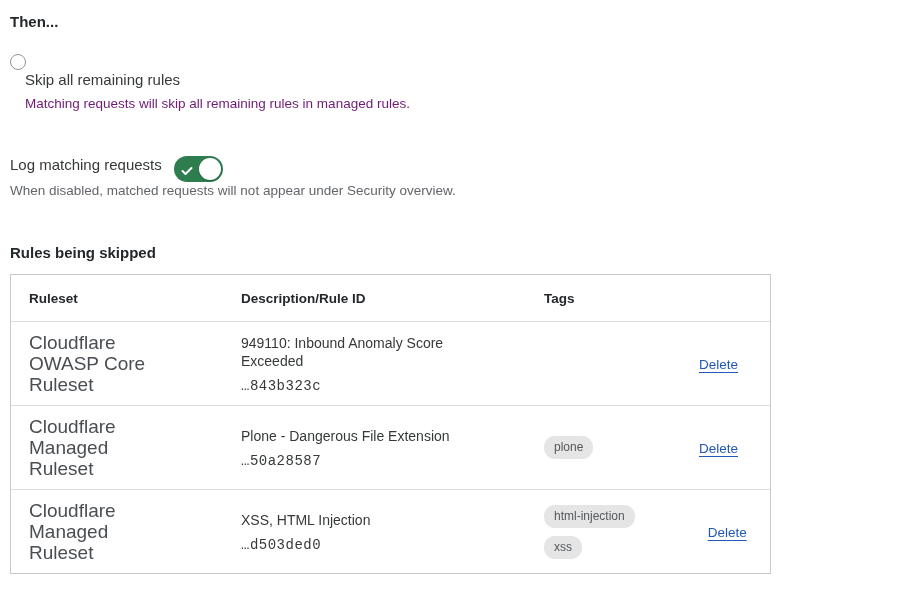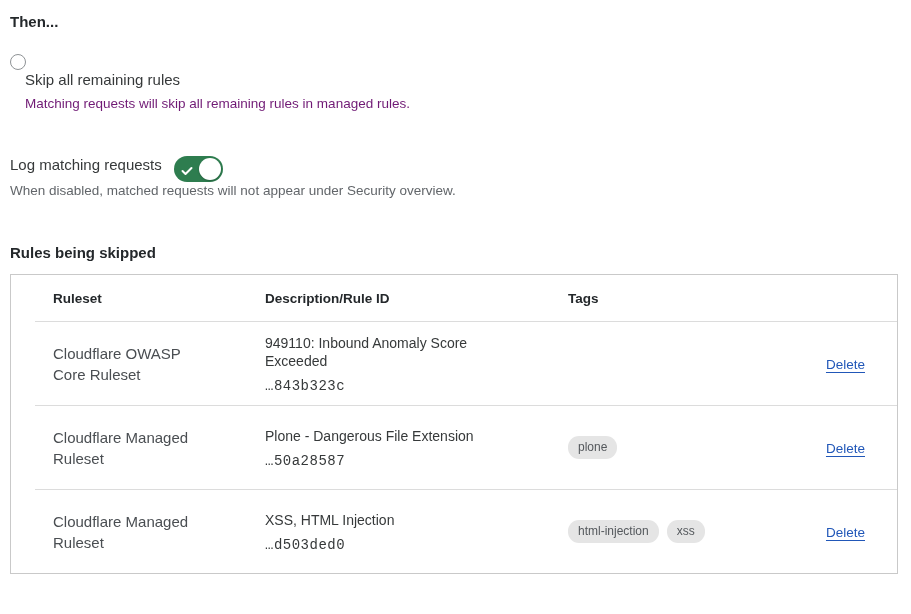--- a/index.html
+++ b/index.html
@@ -57,34 +57,34 @@
   .toggle-knob {
     position: absolute; right: 2px; top: 2px;
     width: 22px; height: 22px; border-radius: 50%; background: #fff;
     box-shadow: 0 1px 2px rgba(0,0,0,0.25);
   }
   .log-desc { font-size: 13.5px; color: #62666a; line-height: 18px; }
 
   
   .table-title { margin-top: 43px; }
   .rules-table {
-    margin-top: 11px; width: 888px;
-    border: 1px solid #c9c9c9; background: #fff; padding-left: 24px;
+    margin-top: 11px; width: 761px;
+    border: 1px solid #c9c9c9; background: #fff;
   }
   .t-row {
     display: grid;
     grid-template-columns: 212px 303px 1fr 120px;
     align-items: center;
   }
   .t-head { min-height: 46px; }
   .t-head .t-cell { font-size: 13.5px; font-weight: 700; color: #24282b; }
   .t-body-row { min-height: 84px; border-top: 1px solid #dcdcdc; }
   .t-cell { padding-left: 18px; padding-right: 24px; }
   .t-cell.c-delete { text-align: right; padding-right: 32px; padding-left: 0; }
-  .cell-ruleset { font-size: 15px; color: #4a4e52; line-height: 21px; max-width: 190px; }
+  .cell-ruleset { font-size: 19px; color: #4a4e52; line-height: 21px; max-width: 190px; }
   .desc-line { font-size: 14px; color: #36393a; line-height: 18px; }
   .rule-id {
     font-family: "Liberation Mono", "DejaVu Sans Mono", monospace;
     font-size: 14px; color: #36393a; margin-top: 8px; letter-spacing: 0.5px;
   }
   .tags-wrap { display: flex; gap: 8px; flex-wrap: wrap; }
   .tag-pill {
     background: #e5e5e5; color: #54585c;
     font-size: 12px; line-height: 1;
     padding: 5px 10px 6px 10px; border-radius: 11px; white-space: nowrap;

